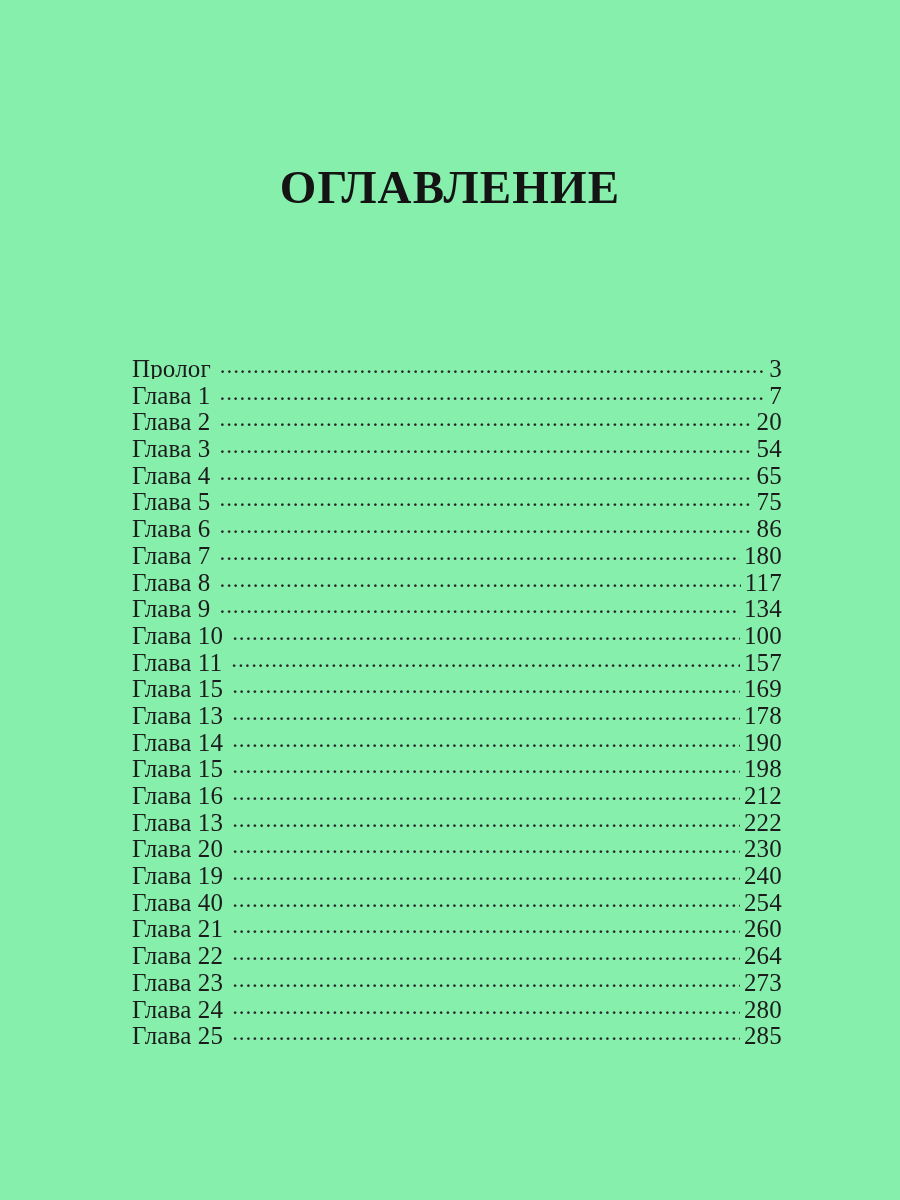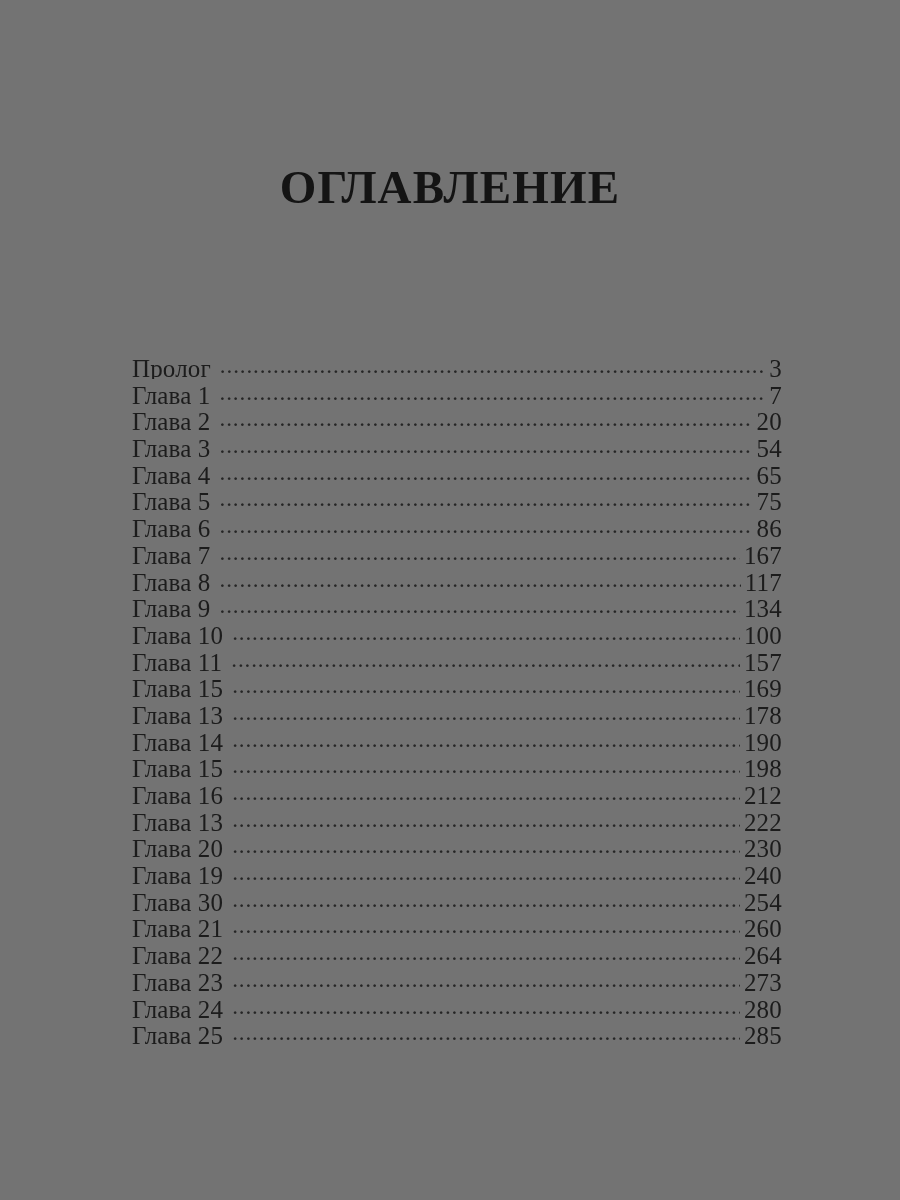--- a/index.html
+++ b/index.html
@@ -6,21 +6,21 @@
   html, body {
     margin: 0;
     padding: 0;
     background: #ffffff;
   }
 
   .page {
     position: relative;
     width: 900px;
     height: 1200px;
-    background: #737373;
+    background: #86efac;
     overflow: hidden;
     font-family: "Liberation Serif", "DejaVu Serif", serif;
     color: #1c1c1c;
     -webkit-font-smoothing: antialiased;
   }
 
   
   .toc-title {
     position: absolute;
     top: 132px;
@@ -129,21 +129,21 @@
         <span class="toc-page">75</span>
       </div>
       <div class="toc-entry">
         <span class="toc-label">Глава 6</span>
         <span class="toc-leader"></span>
         <span class="toc-page">86</span>
       </div>
       <div class="toc-entry">
         <span class="toc-label">Глава 7</span>
         <span class="toc-leader"></span>
-        <span class="toc-page">167</span>
+        <span class="toc-page">180</span>
       </div>
       <div class="toc-entry">
         <span class="toc-label">Глава 8</span>
         <span class="toc-leader"></span>
         <span class="toc-page">117</span>
       </div>
       <div class="toc-entry">
         <span class="toc-label">Глава 9</span>
         <span class="toc-leader"></span>
         <span class="toc-page">134</span>
@@ -192,21 +192,21 @@
         <span class="toc-label">Глава 20</span>
         <span class="toc-leader"></span>
         <span class="toc-page">230</span>
       </div>
       <div class="toc-entry">
         <span class="toc-label">Глава 19</span>
         <span class="toc-leader"></span>
         <span class="toc-page">240</span>
       </div>
       <div class="toc-entry">
-        <span class="toc-label">Глава 30</span>
+        <span class="toc-label">Глава 40</span>
         <span class="toc-leader"></span>
         <span class="toc-page">254</span>
       </div>
       <div class="toc-entry">
         <span class="toc-label">Глава 21</span>
         <span class="toc-leader"></span>
         <span class="toc-page">260</span>
       </div>
       <div class="toc-entry">
         <span class="toc-label">Глава 22</span>

